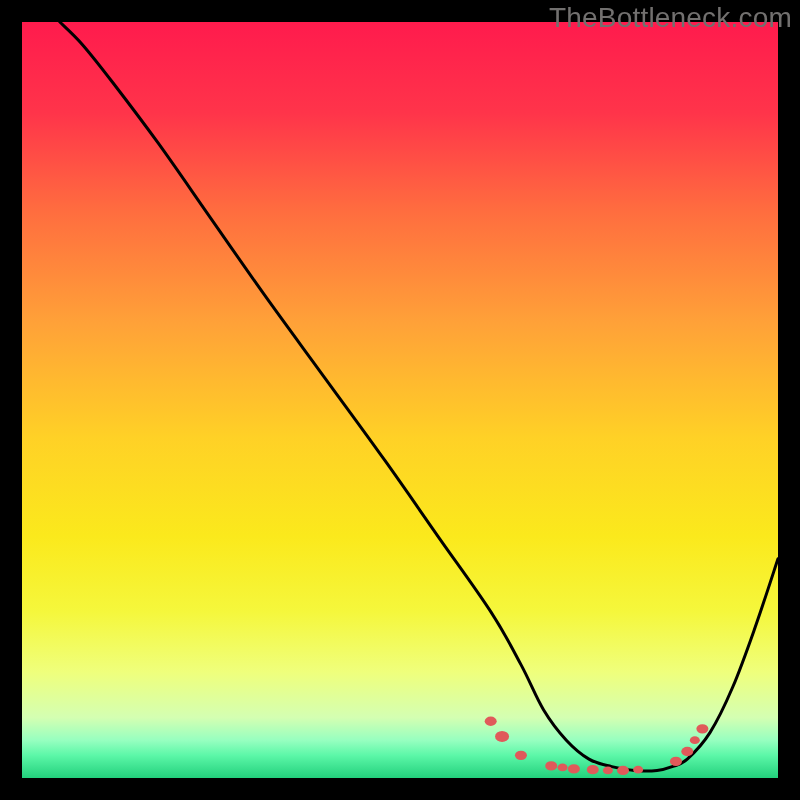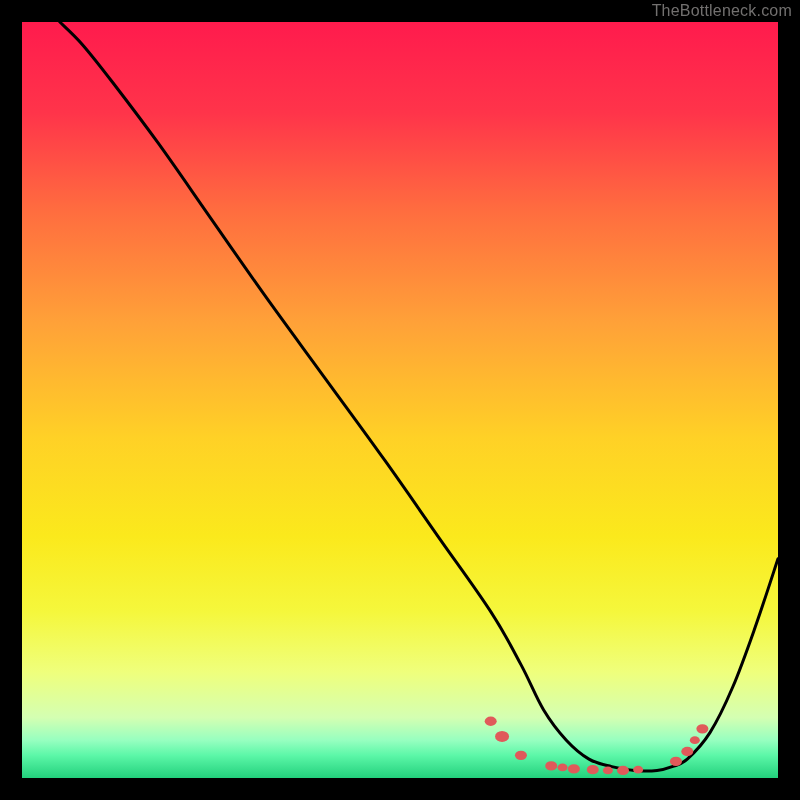--- a/index.html
+++ b/index.html
@@ -36,21 +36,21 @@
     top: 0;
     width: 100%;
     height: 100%;
     overflow: visible;
   }
   .watermark {
     position: absolute;
     top: 2px;
     right: 8px;
     font-family: Arial, Helvetica, sans-serif;
-    font-size: 16px;
+    font-size: 28px;
     font-weight: 500;
     color: #72706f;
     letter-spacing: 0.2px;
   }
 </style>
 </head>
 <body>
 
 <div class="canvas">
   <div class="plot-area">

